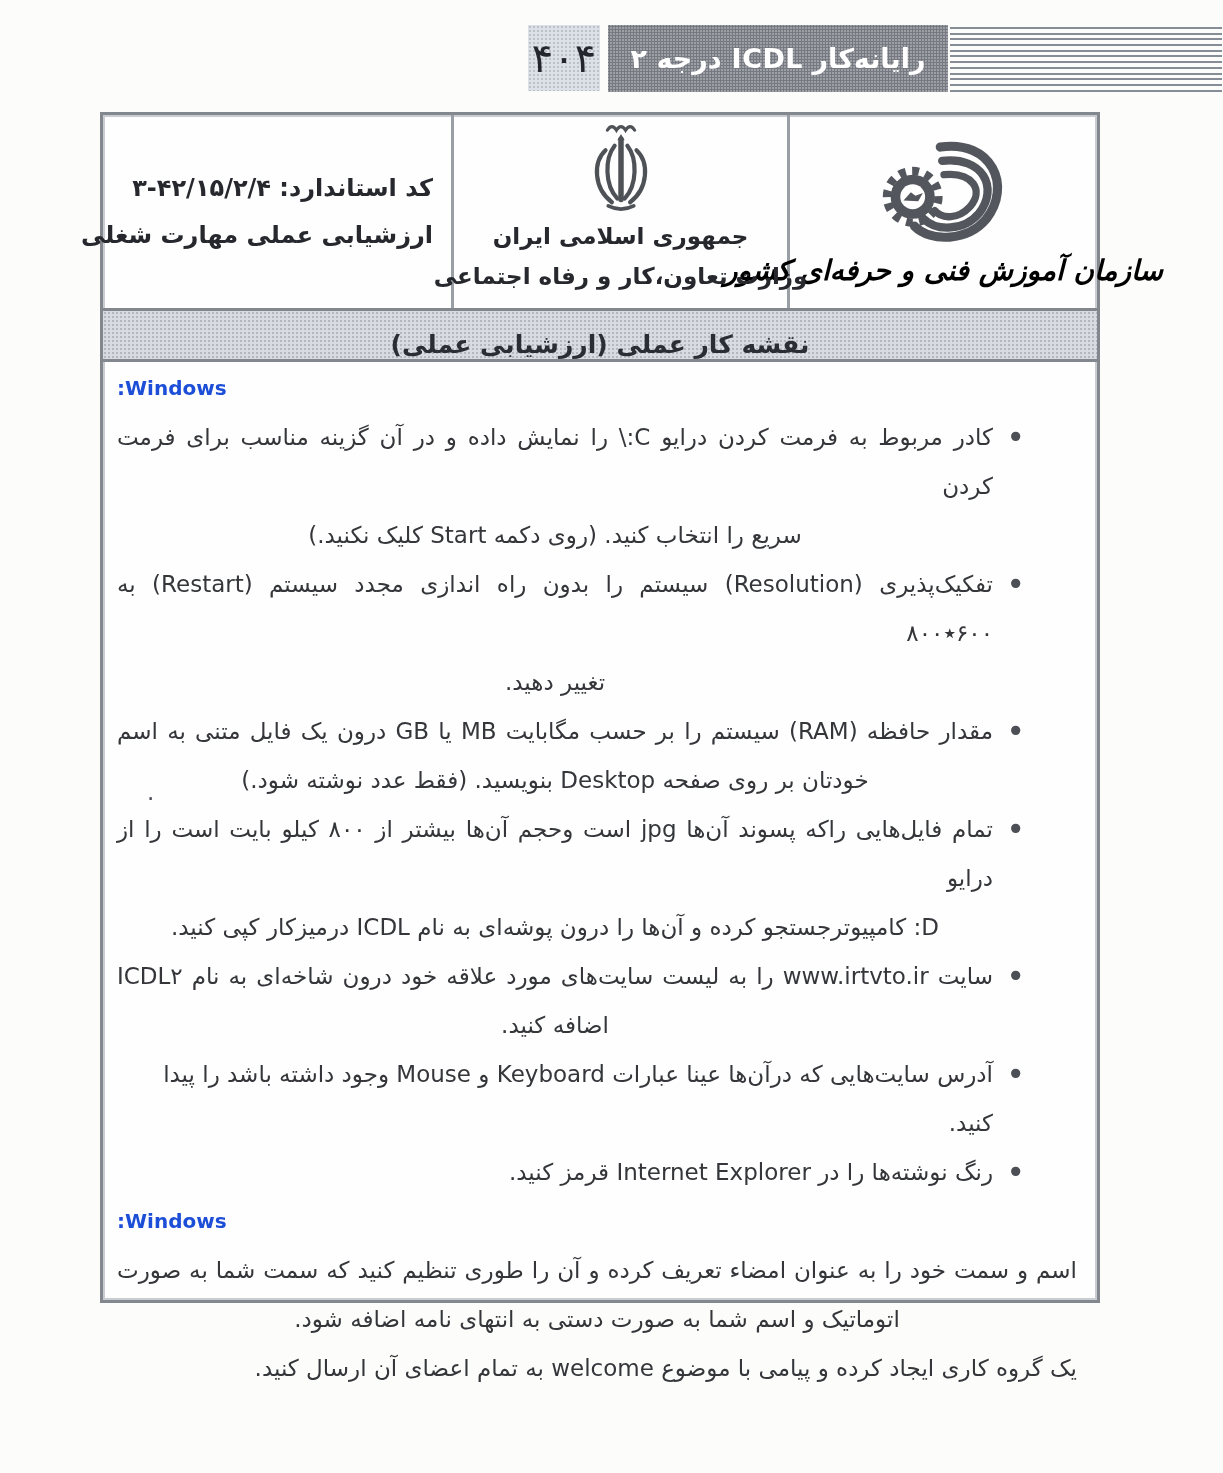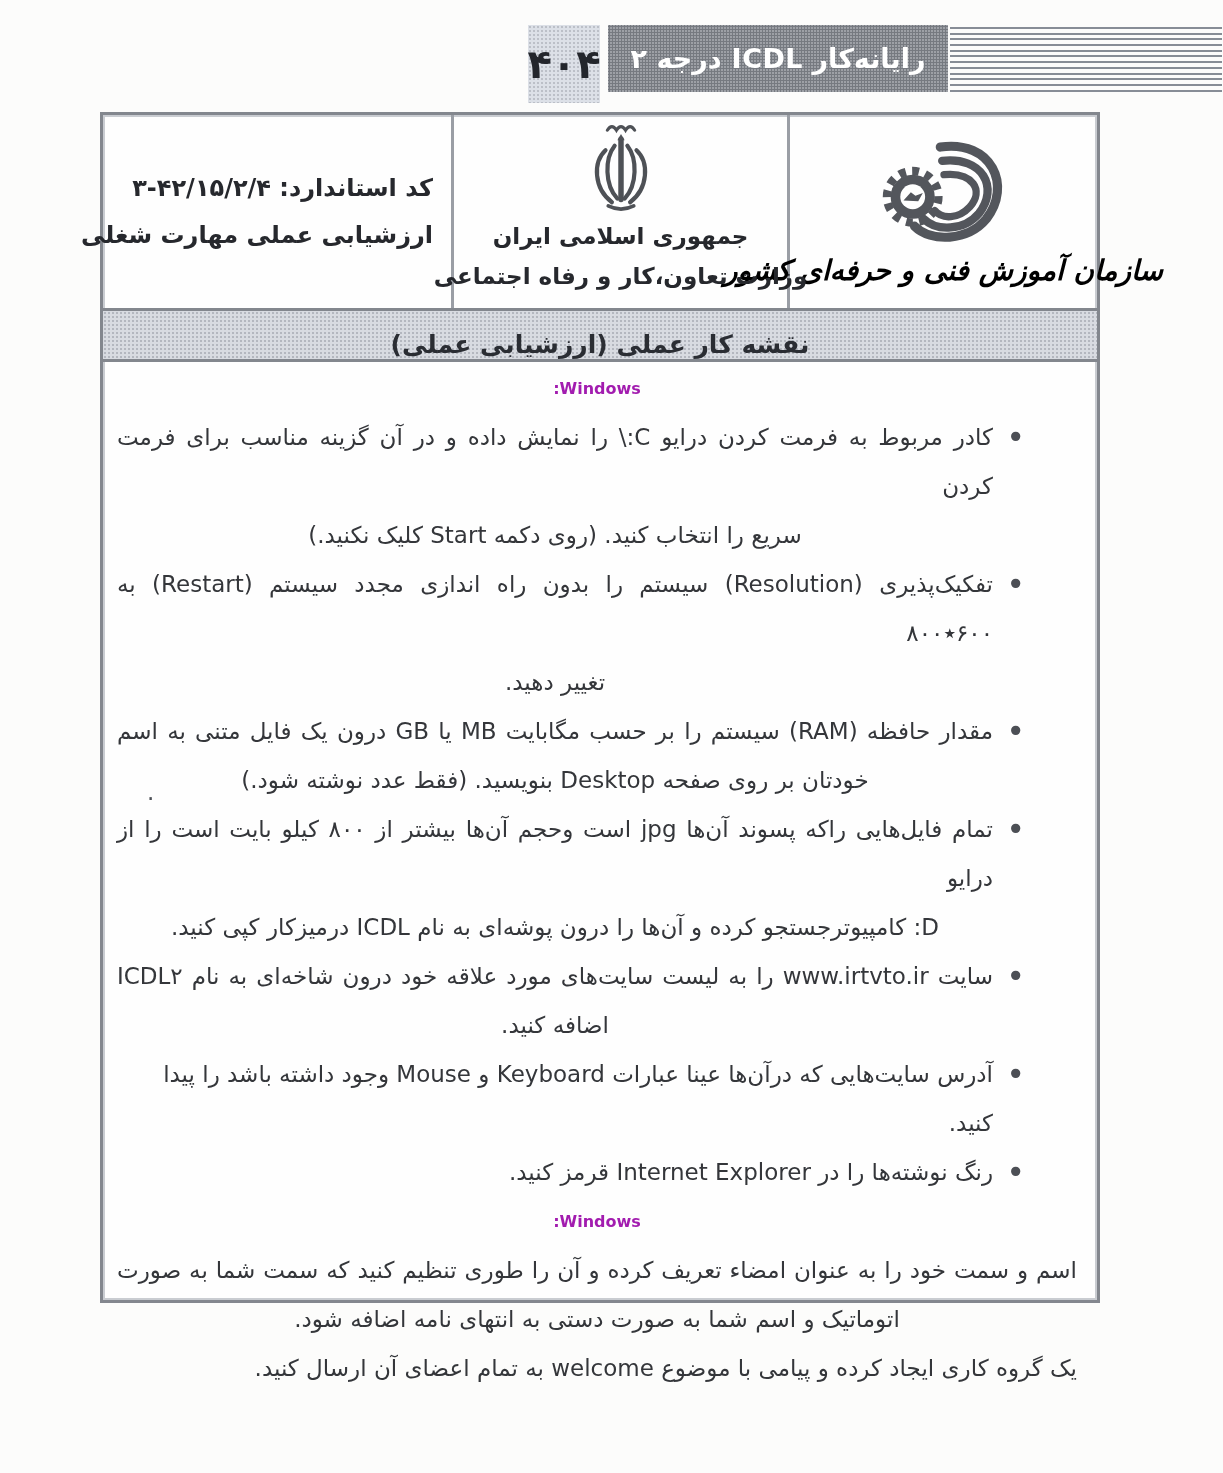--- a/index.html
+++ b/index.html
@@ -21,23 +21,23 @@
     background-image:radial-gradient(rgba(70,76,88,.25) 1px, transparent 1.15px);
     background-size:4px 4px;
   }
   .halftone-dark {
     background-color:#9da0a6;
     background-image:radial-gradient(rgba(70,74,82,.45) 1px, transparent 1.2px);
     background-size:3px 3px;
   }
   
   .pagenum {
-    position:absolute; left:528px; top:25px; width:72px; height:78px;
+    position:absolute; left:528px; top:25px; width:72px; height:66px;
     display:flex; align-items:center; justify-content:center;
-    font-size:40px; font-weight:bold; color:#23262c;
+    font-size:40px; font-weight:normal; color:#23262c;
   }
   .band {
     position:absolute; left:608px; top:25px; width:340px; height:67px;
     display:flex; align-items:center; justify-content:center;
     color:#ffffff; font-size:27px; font-weight:bold; letter-spacing:.5px;
   }
   .stripes {
     position:absolute; left:950px; top:27px; width:272px; height:66px;
     background:repeating-linear-gradient(180deg,#878d96 0 2px, transparent 2px 5.7px);
   }
@@ -72,21 +72,21 @@
     height:51px; border-bottom:3px solid #83878e;
     display:flex; align-items:flex-end; justify-content:center;
     font-size:25px; font-weight:bold; color:#2a2d33;
   }
   
   .content {
     direction:rtl; padding:2px 20px 0 14px;
     font-size:23px; line-height:49px; color:#34363a;
     position:relative;
   }
-  .sec-heading { font-size:16px; font-weight:bold; color:#a21caf; text-align:center; line-height:49px; }
+  .sec-heading { font-size:20px; font-weight:bold; color:#1d4ed8; text-align:left; line-height:49px; }
   .sec-internet .sec-heading { margin-top:46px; }
   .item { position:relative; padding-right:84px; }
   .item .dot {
     position:absolute; right:52px; top:0; line-height:49px;
     font-size:32px; color:#4c4f55;
   }
   .item.nobullet { padding-right:0; }
   .l-first  { text-align:justify; text-align-last:justify; }
   .l-cont   { text-align:center; }
   .l-single { text-align:right; }

